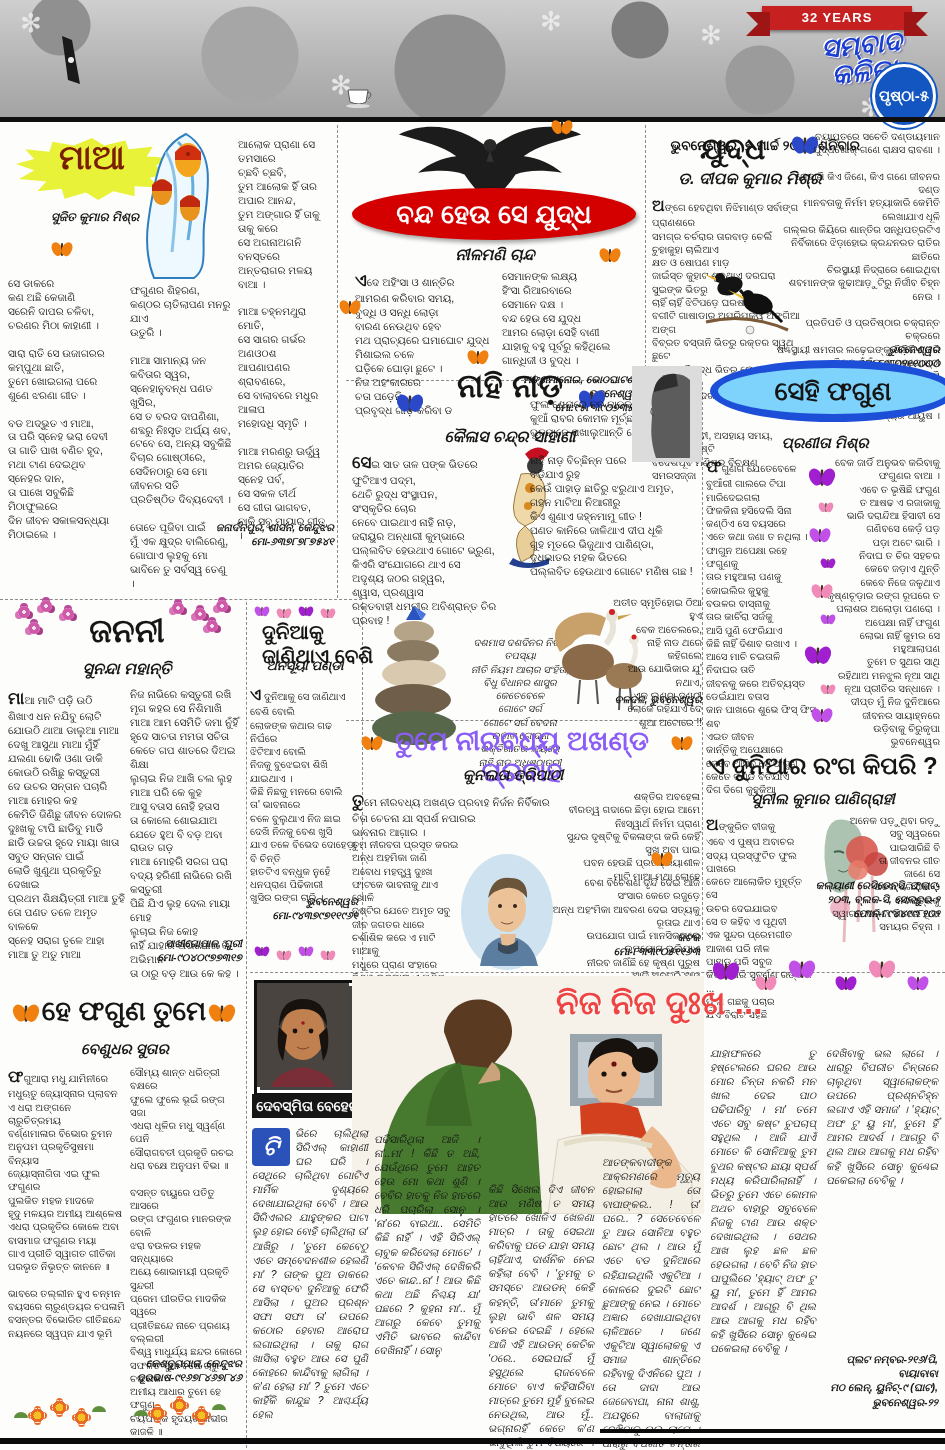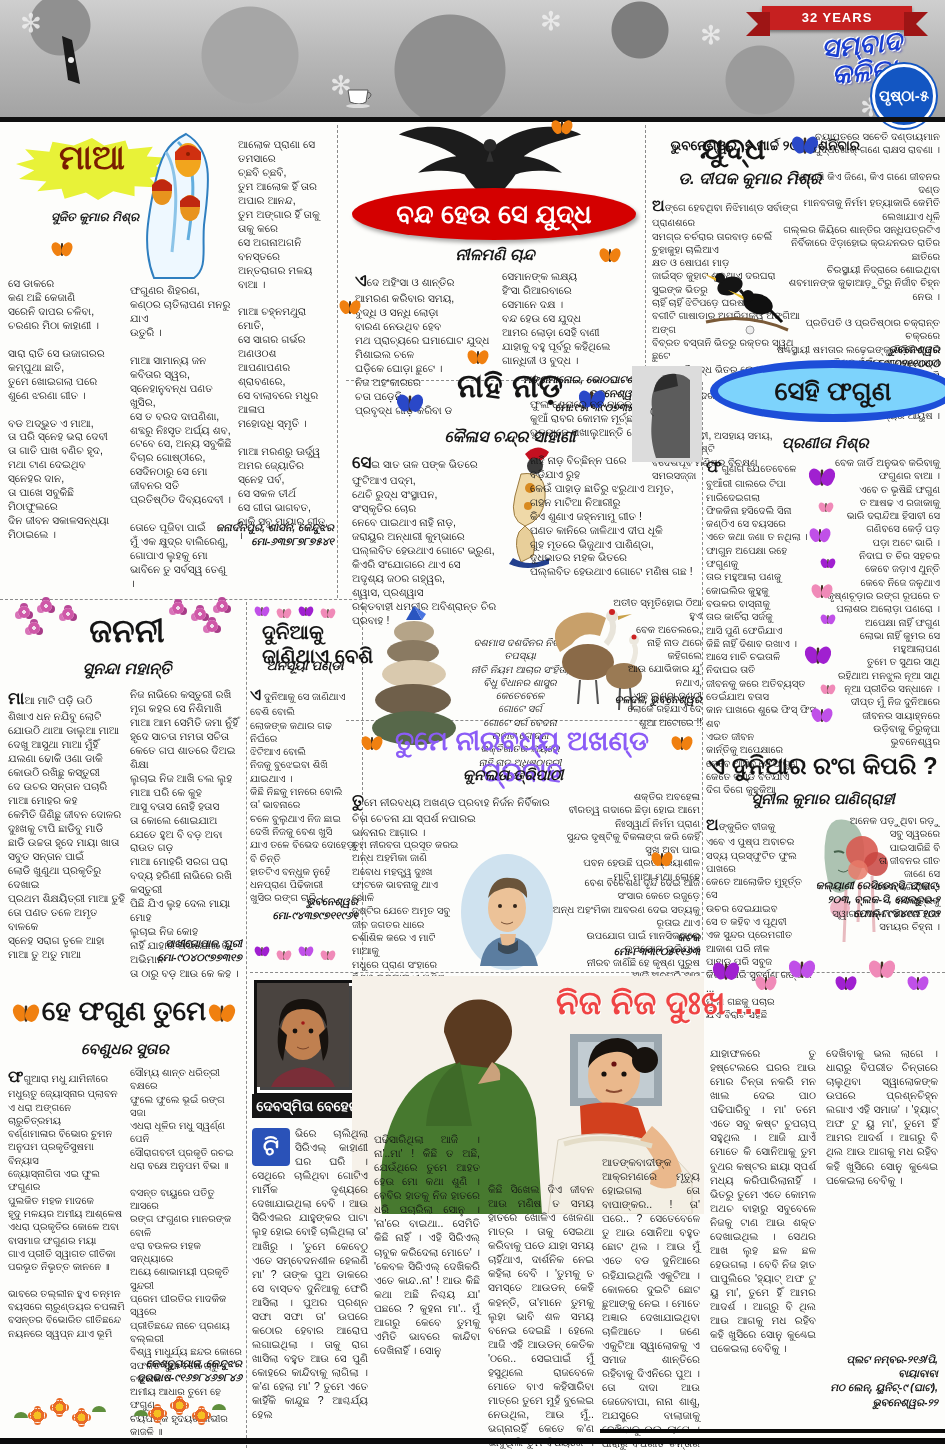--- a/index.html
+++ b/index.html
@@ -28,21 +28,21 @@
     transform:rotate(-6deg);text-shadow:1px 1px 0 #fff,-1px -1px 0 #fff,2px 2px 2px #6a6ab0;line-height:1.0;text-align:center;}
   #pagebadge{left:872px;top:64px;width:58px;height:58px;border-radius:50%;background:#1356c2;border:3px solid #fff;
     color:#fff;font-weight:bold;text-align:center;box-shadow:0 0 0 2px #1356c2;display:flex;align-items:center;justify-content:center;font-size:15px;}
   #dateline{left:560px;top:92px;width:300px;text-align:right;font-size:13.5px;font-weight:bold;color:#111;margin-top:46px;}
   #toprule{left:0;top:117px;width:945px;height:5px;background:#101010;}
   
   .vdash{border-left:1px dashed #8a8a8a;width:0;}
   .hdash{border-top:1px dashed #8a8a8a;height:0;}
   .poem{white-space:pre-line;font-size:10.5px;line-height:1.33;}
   .poemR{text-align:right;}
-  .prose{font-size:10.5px;line-height:1.34;text-align:justify;}
+  .prose{font-size:10.5px;line-height:1.34;text-align:justify;font-style:italic;}
   .contact{white-space:pre-line;font-size:10.5px;font-weight:bold;font-style:italic;line-height:1.35;}
   .author{font-weight:bold;font-style:italic;text-align:center;}
   .dropfirst::first-letter{font-size:160%;font-weight:bold;}
   
   .bfly{position:absolute;width:20px;height:15px;--c:#f08010;}
   .bfly:before,.bfly:after{content:"";position:absolute;top:0;width:10px;height:14px;background:var(--c);
      border-radius:65% 65% 45% 55%;}
   .bfly:before{left:0;transform:rotate(-28deg);}
   .bfly:after{right:0;transform:rotate(28deg);}
   .bfly i{position:absolute;left:9px;top:1px;width:2px;height:13px;background:#403020;border-radius:2px;}

